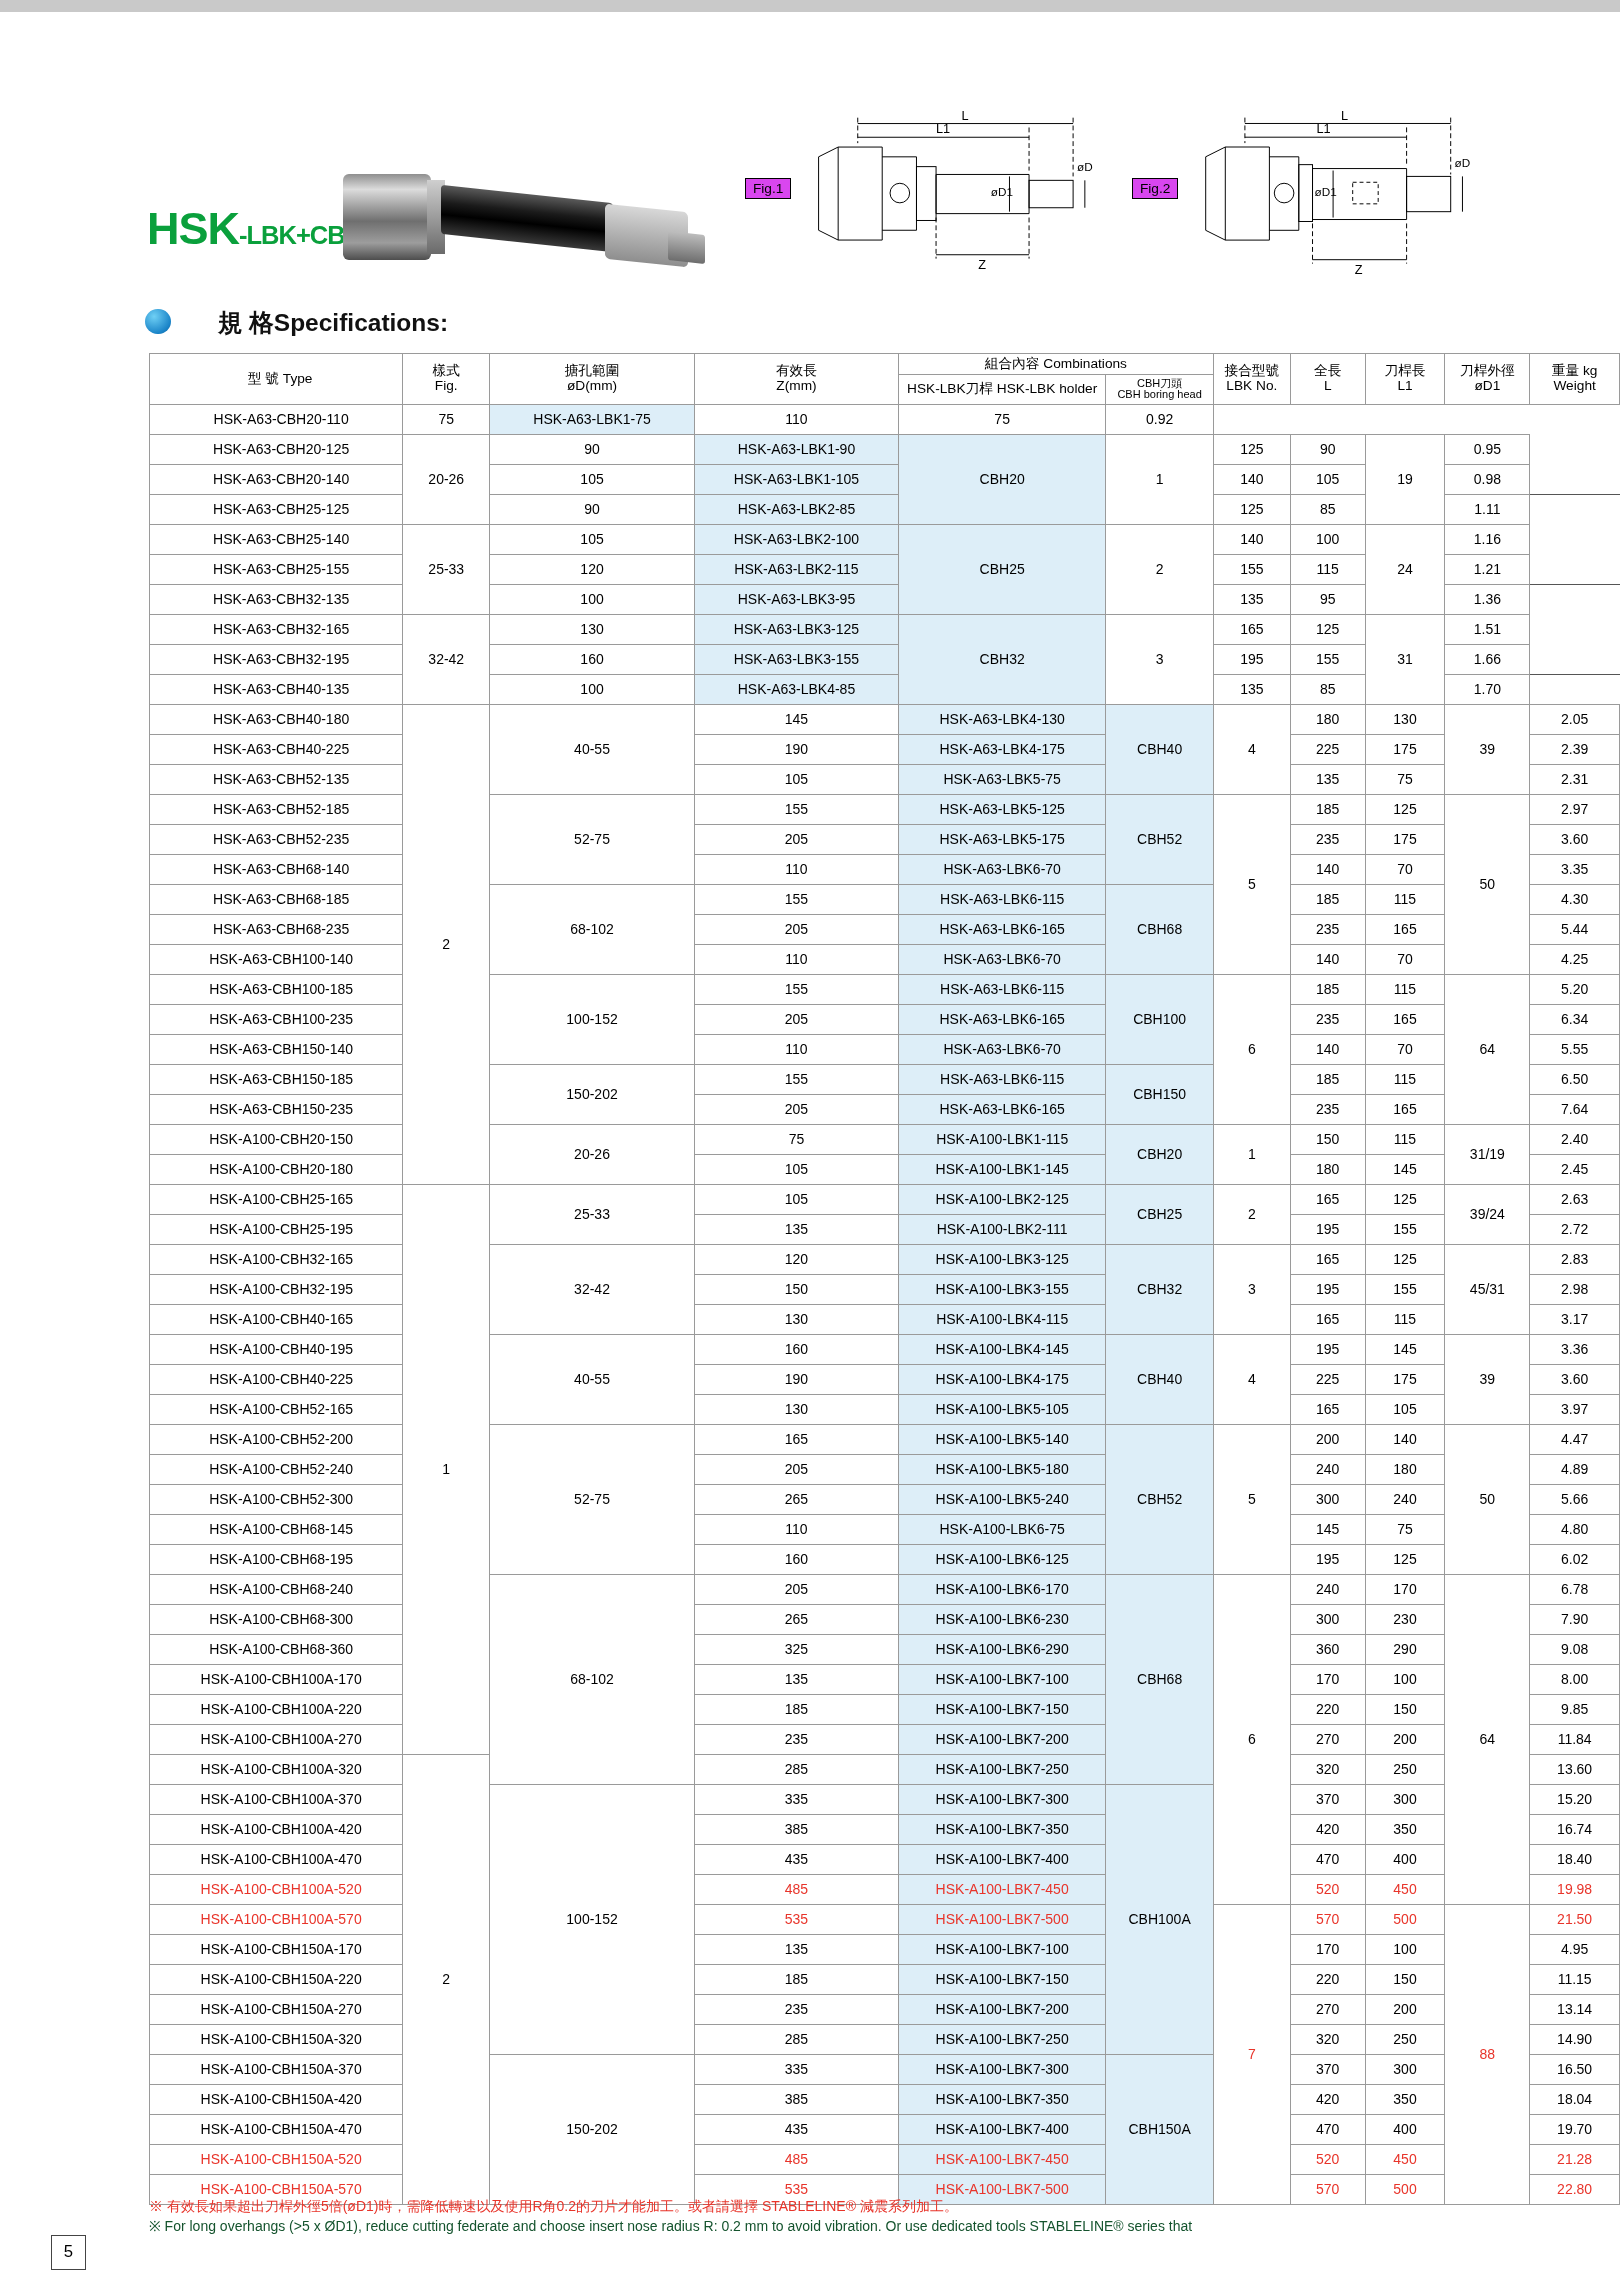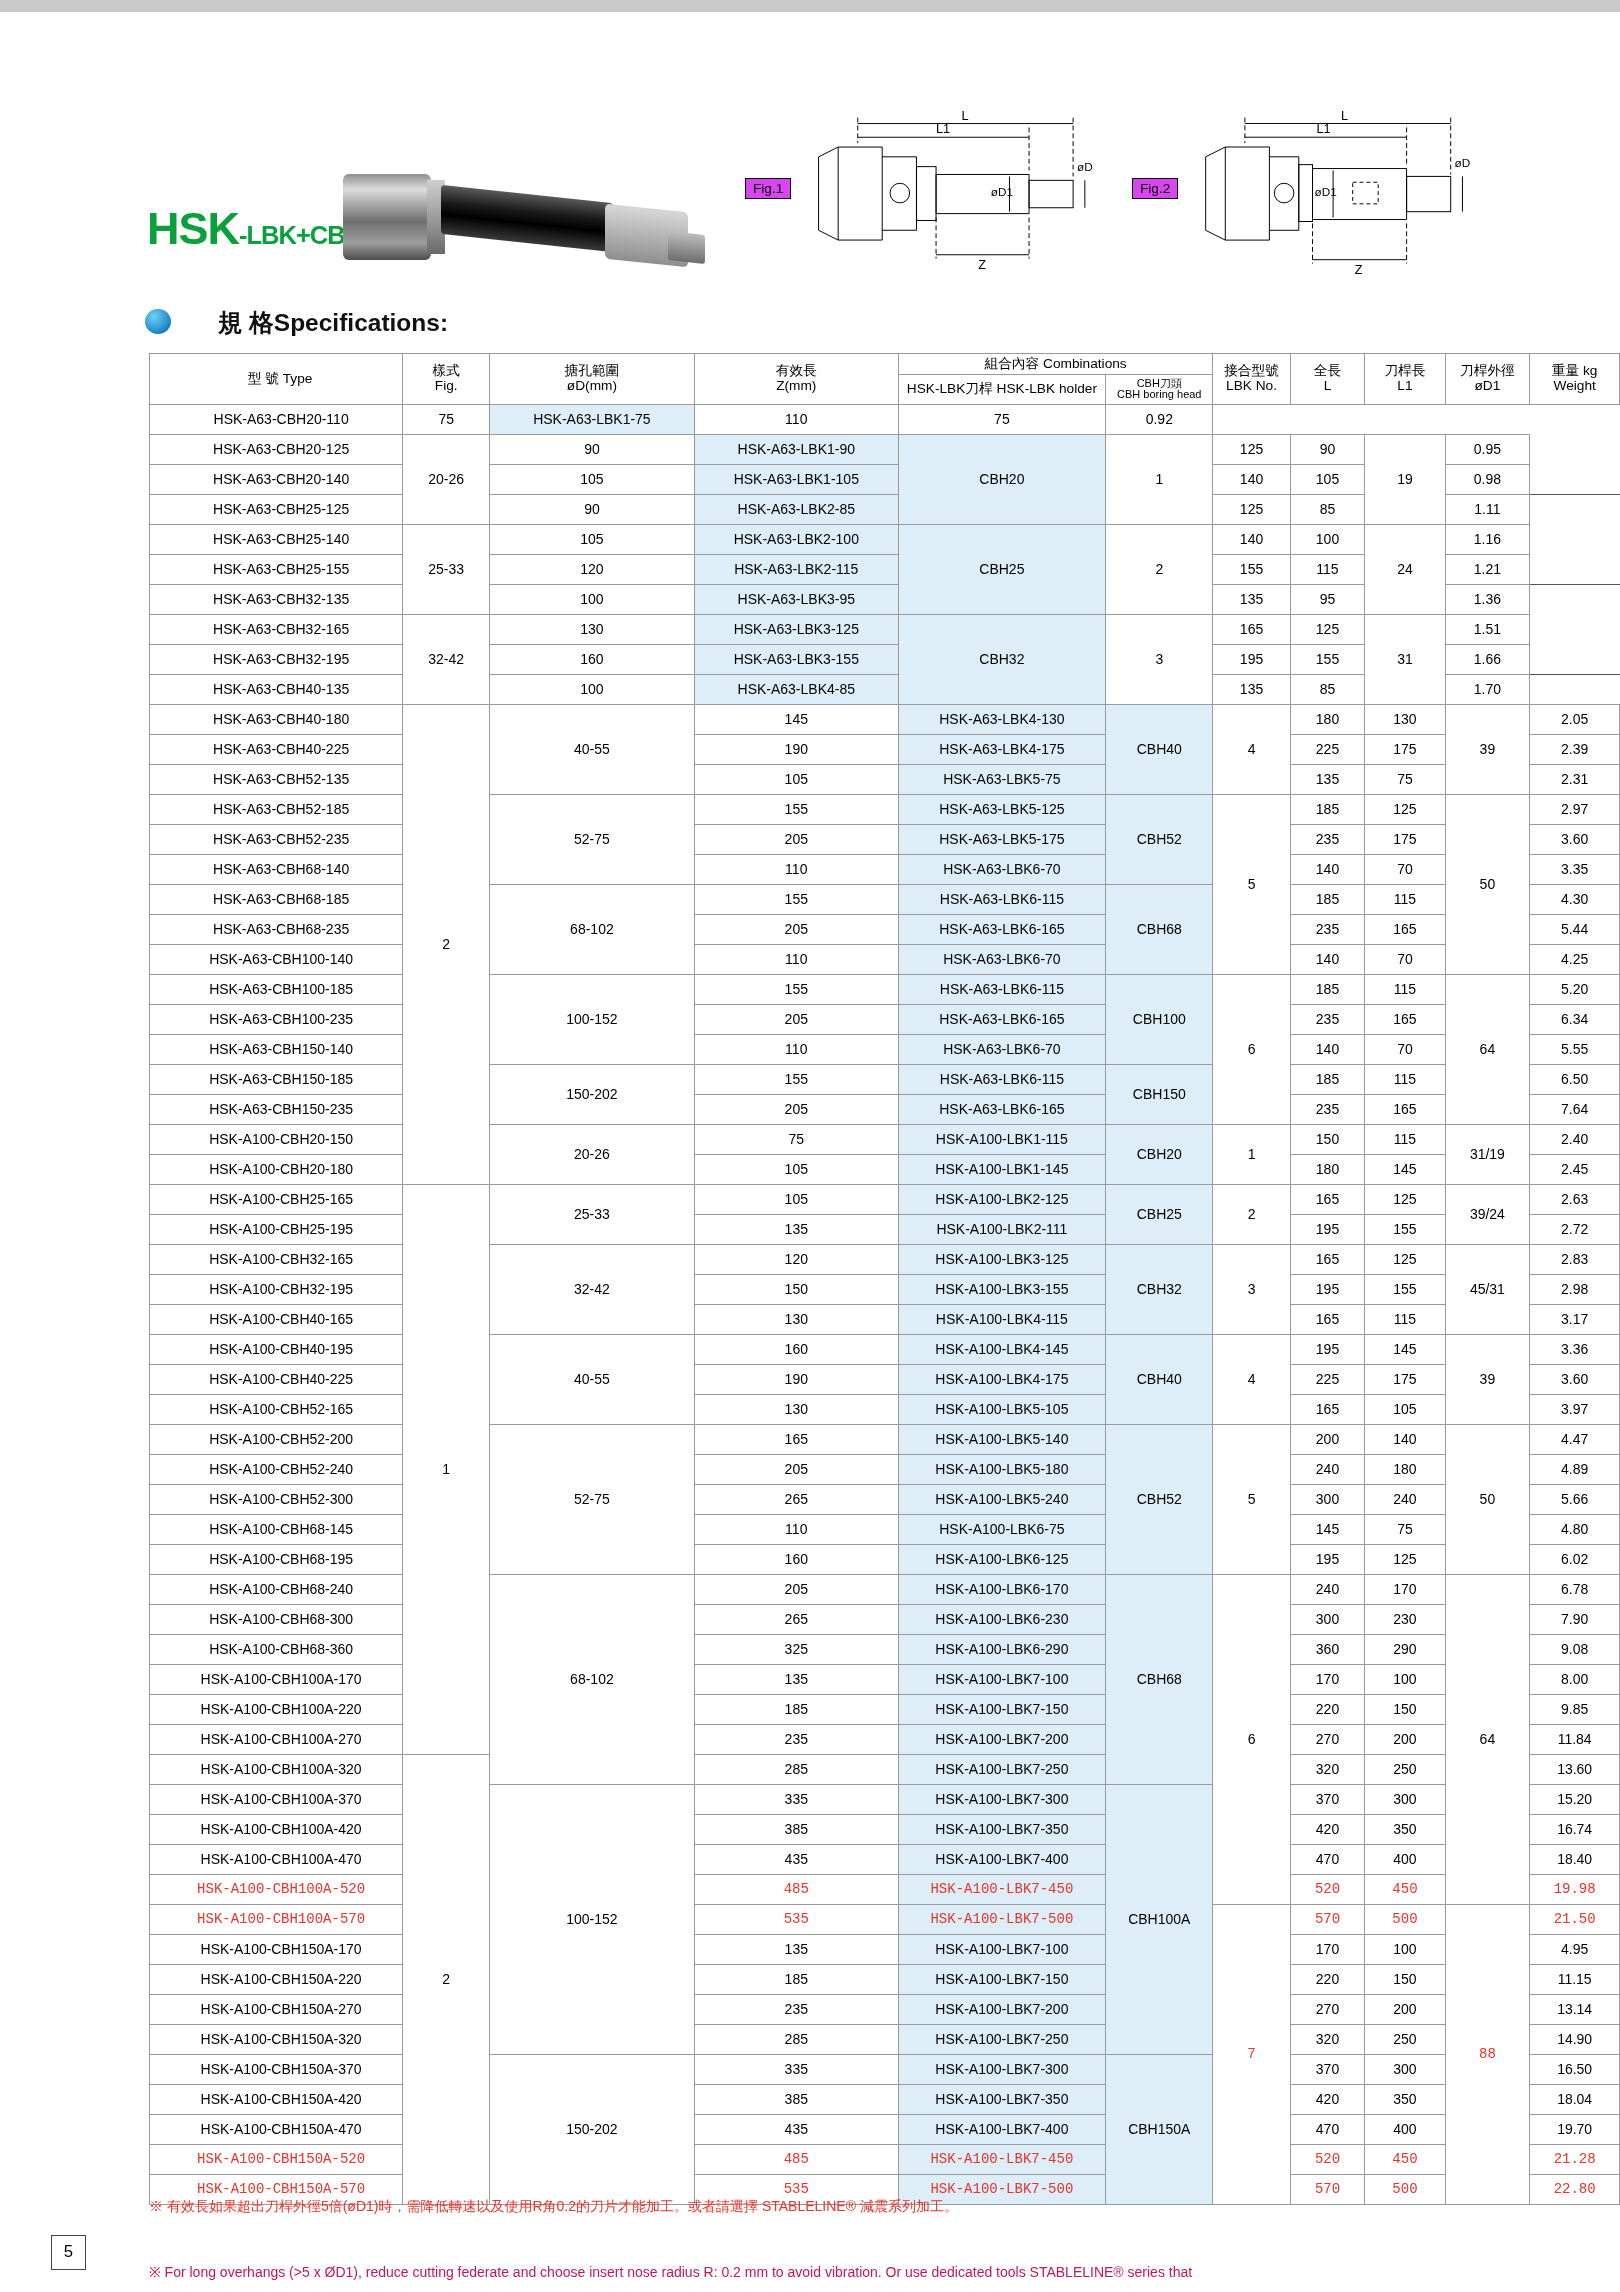--- a/index.html
+++ b/index.html
@@ -53,27 +53,27 @@
   .cl-d{width:93px;}
   .cl-z{width:86px;}
   .cl-holder{width:223px;background:#ddeef8;}
   .cl-head{width:108px;background:#ddeef8;}
   .cl-lbk{width:78px;}
   .cl-l{width:76px;}
   .cl-l1{width:76px;}
   .cl-d1{width:86px;}
   .cl-w{width:90px;}
   .hd-comb{background:#ffffff;}
-  .red{color:#e8342a;font-family:Liberation Mono, monospace;}
+  .red{color:#e8342a;}
   .b-top{border-top:1.6px solid #555 !important;}
   td.shade{background:#ddeef8;}
 
   
   .notes{position:absolute;left:149px;top:2184px;font-size:14px;color:#e8342a;line-height:1.45;width:1353px;}
-  .notes .ln2{color:#be185d;margin-top:46px;}
+  .notes .ln2{color:#14532d;}
   .pagebox{position:absolute;left:51px;top:2223px;width:33px;height:33px;border:1px solid #444;display:flex;align-items:center;justify-content:center;font-size:16.7px;}
 </style>
 </head>
 <body>
 
 <div class="topbar"></div>
 
 <div class="page-wrap">
 
   <div class="logo">

